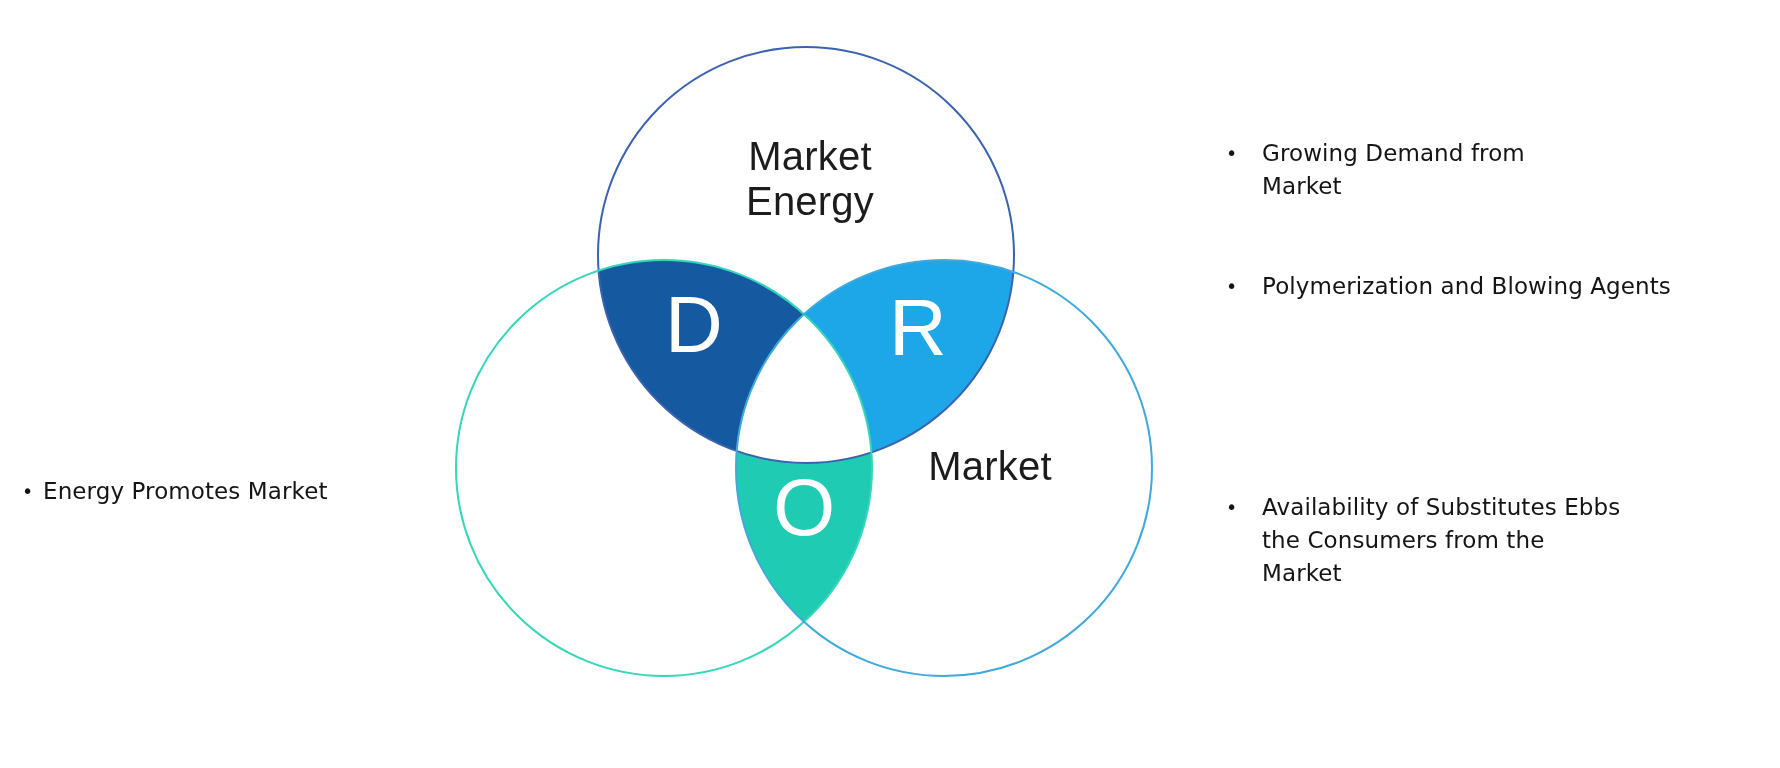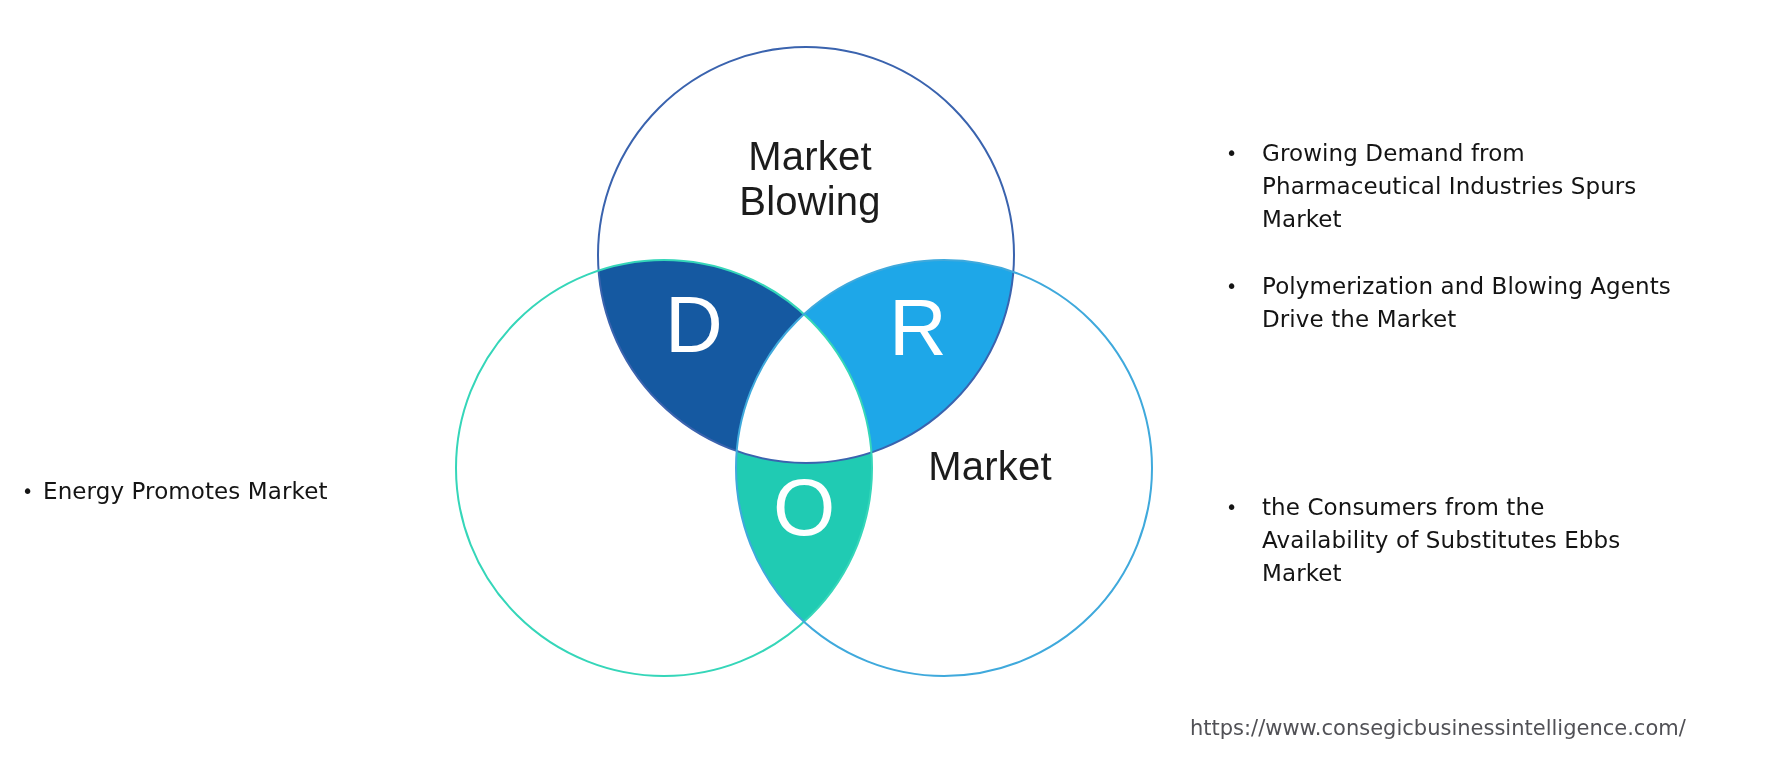--- a/index.html
+++ b/index.html
@@ -88,58 +88,55 @@
       </g>
     </g>
 
     <circle cx="806" cy="255" r="208" fill="none" stroke-width="2" stroke="#3a63ae"></circle>
     <circle cx="664" cy="468" r="208" fill="none" stroke-width="2" stroke="#35d6b9"></circle>
     <circle cx="944" cy="468" r="208" fill="none" stroke-width="2" stroke="#3fa9dc"></circle>
   </svg>
 
   <div class="venn-label lbl-drivers">
     <div>Market</div>
-    <div>Blowing</div>
+    <div>Energy</div>
   </div>
   <div class="venn-label lbl-restraints">
     <div>Market</div>
   </div>
 
   <div class="venn-letter letter-d">D</div>
   <div class="venn-letter letter-r">R</div>
   <div class="venn-letter letter-o">O</div>
 
   <div class="bullet bullet-left">
     <span class="dot">•</span>
     <div class="lines">
       <div>Energy Promotes Market</div>
     </div>
   </div>
 
   <div class="bullet bullet-right bullet-r1">
     <span class="dot">•</span>
     <div class="lines">
       <div>Growing Demand from</div>
-      <div>Pharmaceutical Industries Spurs</div>
       <div>Market</div>
     </div>
   </div>
 
   <div class="bullet bullet-right bullet-r2">
     <span class="dot">•</span>
     <div class="lines">
       <div>Polymerization and Blowing Agents</div>
-      <div>Drive the Market</div>
     </div>
   </div>
 
   <div class="bullet bullet-right bullet-r3">
     <span class="dot">•</span>
     <div class="lines">
+      <div>Availability of Substitutes Ebbs</div>
       <div>the Consumers from the</div>
-      <div>Availability of Substitutes Ebbs</div>
       <div>Market</div>
     </div>
   </div>
 
-  <div class="footer-url">https://www.consegicbusinessintelligence.com/</div>
 
 </div>
 
 </body></html>

